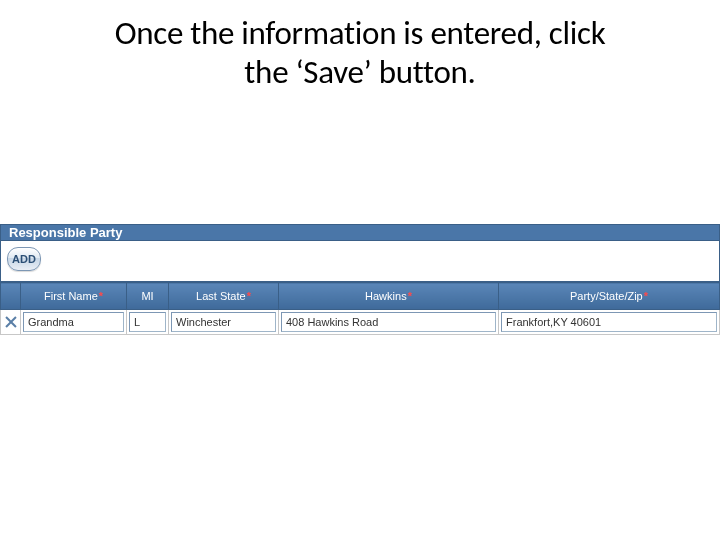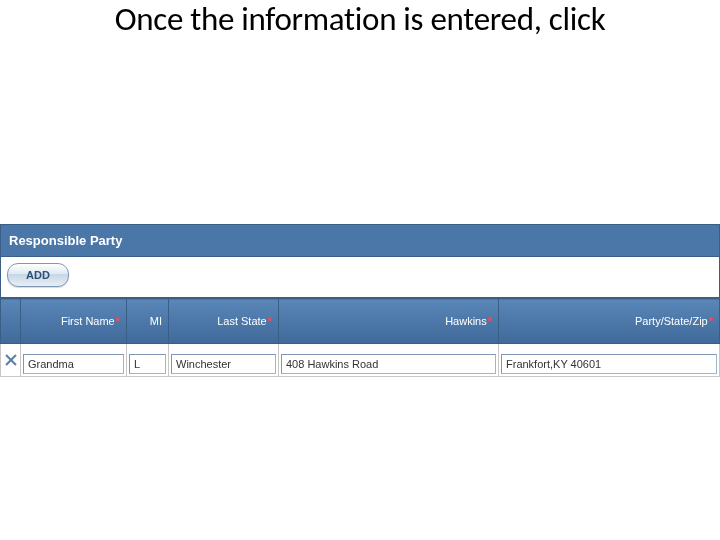--- a/index.html
+++ b/index.html
@@ -8,54 +8,55 @@
     width: 720px;
     height: 540px;
     background: #ffffff;
     font-family: Calibri, Arial, sans-serif;
     overflow: hidden;
   }
   .instruction {
     font-size: 33px;
     color: #000;
     text-align: center;
+    margin-top: 14px;
     line-height: 1.18;
     font-weight: 400;
     letter-spacing: -0.3px;
   }
   .form-area {
     position: absolute;
     top: 224px;
     left: 0;
     width: 720px;
     font-family: Tahoma, Arial, sans-serif;
   }
   .section-header {
     background: #4a76a8;
     color: #ffffff;
     font-size: 13px;
     font-weight: bold;
-    padding: 8px 8px;
+    padding: 0 8px;
     border: 1px solid #3a5f87;
   }
   .add-row {
     padding: 6px 6px 10px 6px;
     border-left: 1px solid #3a5f87;
     border-right: 1px solid #3a5f87;
     border-bottom: 1px solid #3a5f87;
     background: #ffffff;
     display: flex;
     align-items: center;
   }
   .add-btn {
     display: inline-flex;
     align-items: center;
     justify-content: center;
     height: 22px;
-    padding: 0 18px;
+    padding: 0 4px;
     font-family: Tahoma, Arial, sans-serif;
     font-size: 11px;
     font-weight: bold;
     color: #2c4f75;
     background: linear-gradient(#ffffff, #dfe9f2 45%, #c6d6e6 46%, #e9eef5);
     border: 1px solid #7d97b4;
     border-radius: 11px;
     box-shadow: inset 0 1px 0 rgba(255,255,255,0.8), 0 1px 1px rgba(0,0,0,0.15);
     cursor: pointer;
     user-select: none;
@@ -64,23 +65,22 @@
     border-collapse: collapse;
     width: 100%;
     font-size: 11px;
     color: #ffffff;
   }
   table.grid th {
     background: #4a76a8;
     background: linear-gradient(#5a86b8, #3f6a9a);
     color: #ffffff;
     font-weight: normal;
-    padding: 16px 6px;
+    padding: 7px 6px;
     border: 1px solid #3a5f87;
-    text-align: right;
     white-space: nowrap;
   }
   table.grid th:first-child,
   table.grid td:first-child {
     width: 18px;
     text-align: center;
     padding: 0;
   }
   table.grid td {
     background: #ffffff;
@@ -102,21 +102,20 @@
     font-size: 11px;
     color: #333;
     width: 100%;
     box-sizing: border-box;
     border: 1px solid #9fb5c9;
     border-top-color: #7d97b4;
     border-left-color: #7d97b4;
     background: #ffffff;
     height: 20px;
     padding: 2px 4px;
-    margin-top: 8px;
   }
   .remove-x {
     display: block;
     width: 16px;
     height: 16px;
     margin: 2px auto;
     position: relative;
     cursor: pointer;
   }
   .remove-x::before, .remove-x::after {
@@ -135,20 +134,21 @@
   .col-mi   { width: 42px;  }
   .col-ln   { width: 110px; }
   .col-addr { width: 220px; }
   .col-csz  { width: auto; }
 </style>
 </head>
 <body>
 
 <div class="instruction">
   <span>Once the information is entered, click</span><br>
+  <span>the ‘Save’ button.</span>
 </div>
 
 <div class="form-area">
 
   <div class="section-header">
     <span>Responsible Party</span>
   </div>
 
   <div class="add-row">
     <span class="add-btn">

